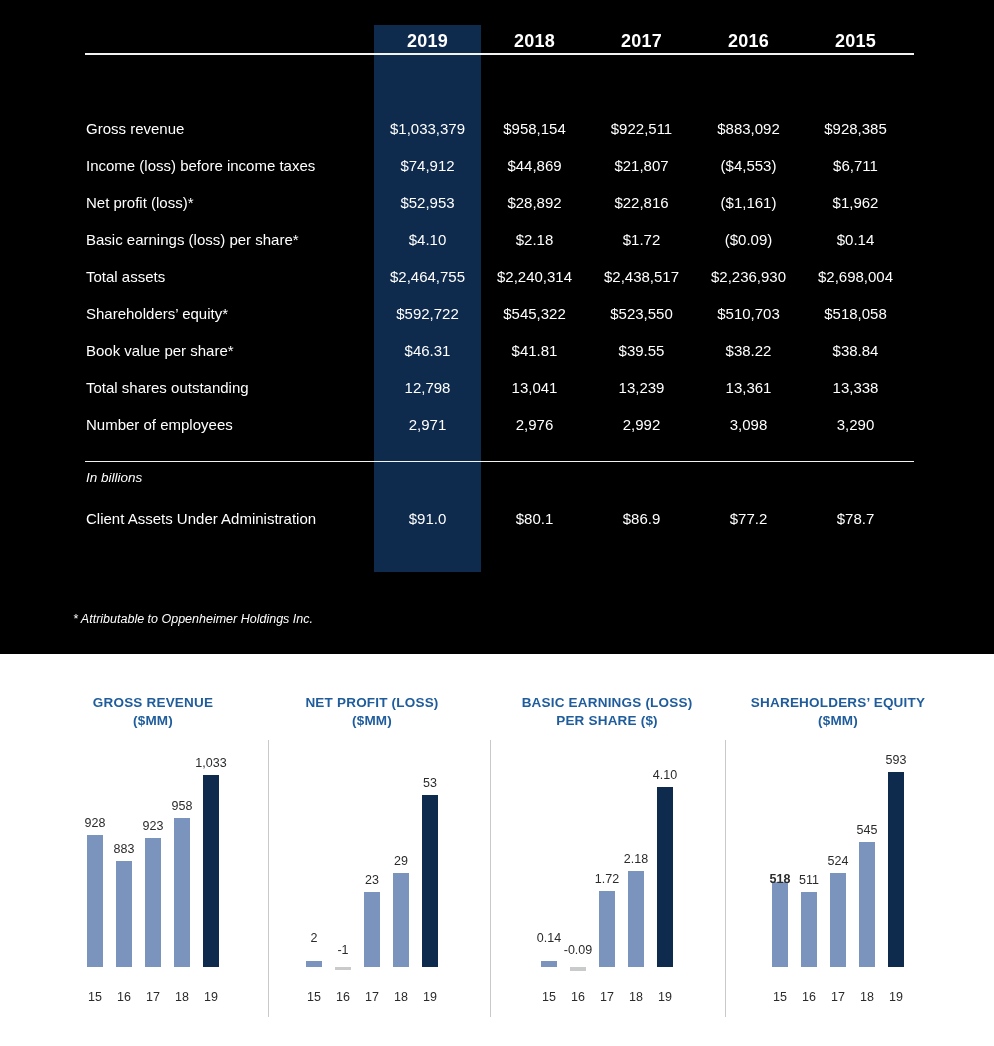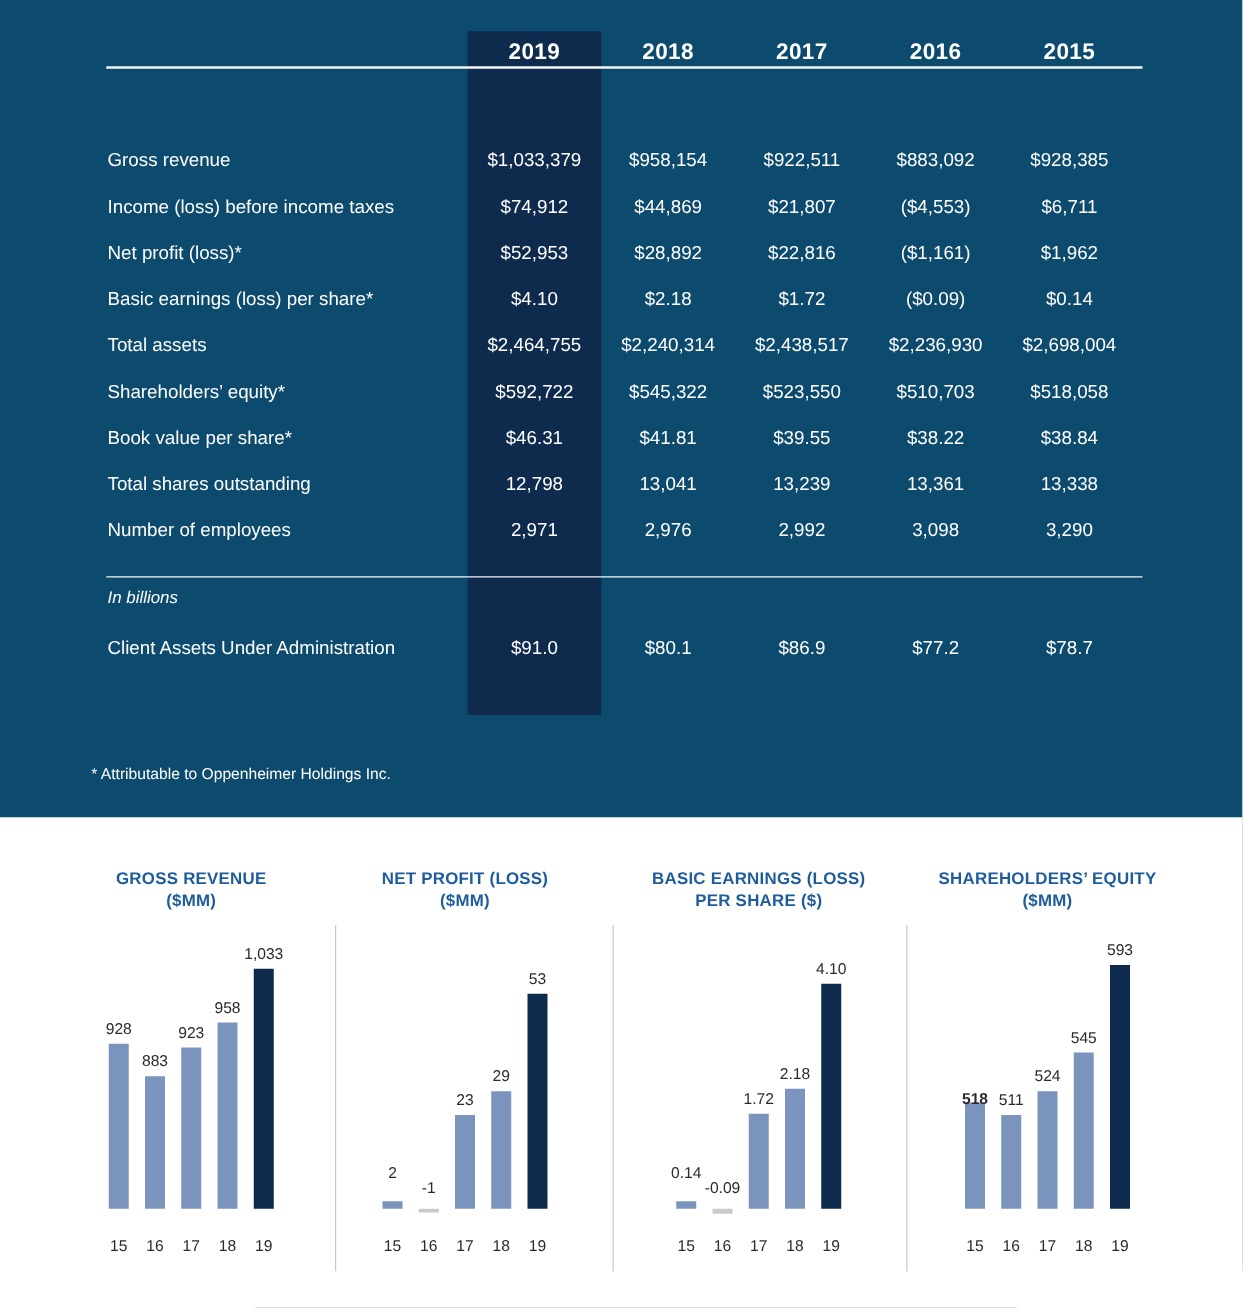--- a/index.html
+++ b/index.html
@@ -1,42 +1,42 @@
 <!DOCTYPE html>
 <html><head>
 <meta charset="utf-8">
 <style>
   * { margin:0; padding:0; box-sizing:border-box; }
   html,body { background:#ffffff; }
   body { font-family:"Liberation Sans", sans-serif; }
   .page { position:relative; width:994px; height:1046px; background:#ffffff; overflow:hidden; }
 
   
-  .fin-section { position:absolute; left:0; top:0; width:994px; height:654px; background:#0c4a6e; }
+  .fin-section { position:absolute; left:0; top:0; width:994px; height:654px; background:#000000; }
   .navy-col { position:absolute; left:374px; top:25px; width:107px; height:547px; background:#0E2A4D; }
   .rule { position:absolute; left:85px; width:829px; height:2px; background:#ffffff; opacity:.95; }
   .rule-top { top:53px; }
   .rule-mid { top:461px; height:1px; }
 
   .t-grid { display:grid; grid-template-columns:289px 107px 107px 107px 107px 107px; }
   .years-row { position:absolute; left:85px; top:26px; width:829px; height:26px; align-items:end; }
   .year-cell { text-align:center; color:#ffffff; font-size:18px; font-weight:bold; letter-spacing:.3px; }
 
   .note { position:absolute; left:86px; top:62px; width:300px; color:#ffffff;
           font-style:italic; font-size:13.5px; line-height:19px; }
 
   .rows-block { position:absolute; left:85px; width:829px; }
   .rows-1 { top:110px; }
   .rows-2 { top:500px; }
   .t-row { height:37px; align-items:center; color:#ffffff; font-size:15px; }
   .t-row .row-label { text-align:left; padding-left:1px; }
   .t-row .cell { text-align:center; }
 
   .in-billions { position:absolute; left:86px; top:470px; color:#ffffff; font-style:italic; font-size:13.5px; }
-  .footnote { position:absolute; left:73px; top:612px; color:#ffffff; font-size:12.5px; }
+  .footnote { position:absolute; left:73px; top:612px; color:#ffffff; font-size:12.5px;font-style:italic; }
 
   
   .charts-section { position:absolute; left:0; top:654px; width:994px; height:392px; background:#ffffff; }
   .divider { position:absolute; top:86px; width:1px; height:277px; background:#c9c9c9; }
 
   .chart { position:absolute; top:40px; width:220px; }
   .chart-title { text-align:center; color:#1E5C9C; font-size:13.5px; font-weight:bold;
                  line-height:17.5px; letter-spacing:.2px; }
   .plot { position:relative; height:238px; margin-top:8px; }
   .bars { position:absolute; left:50%; margin-left:-66px; width:132px; height:100%; }

